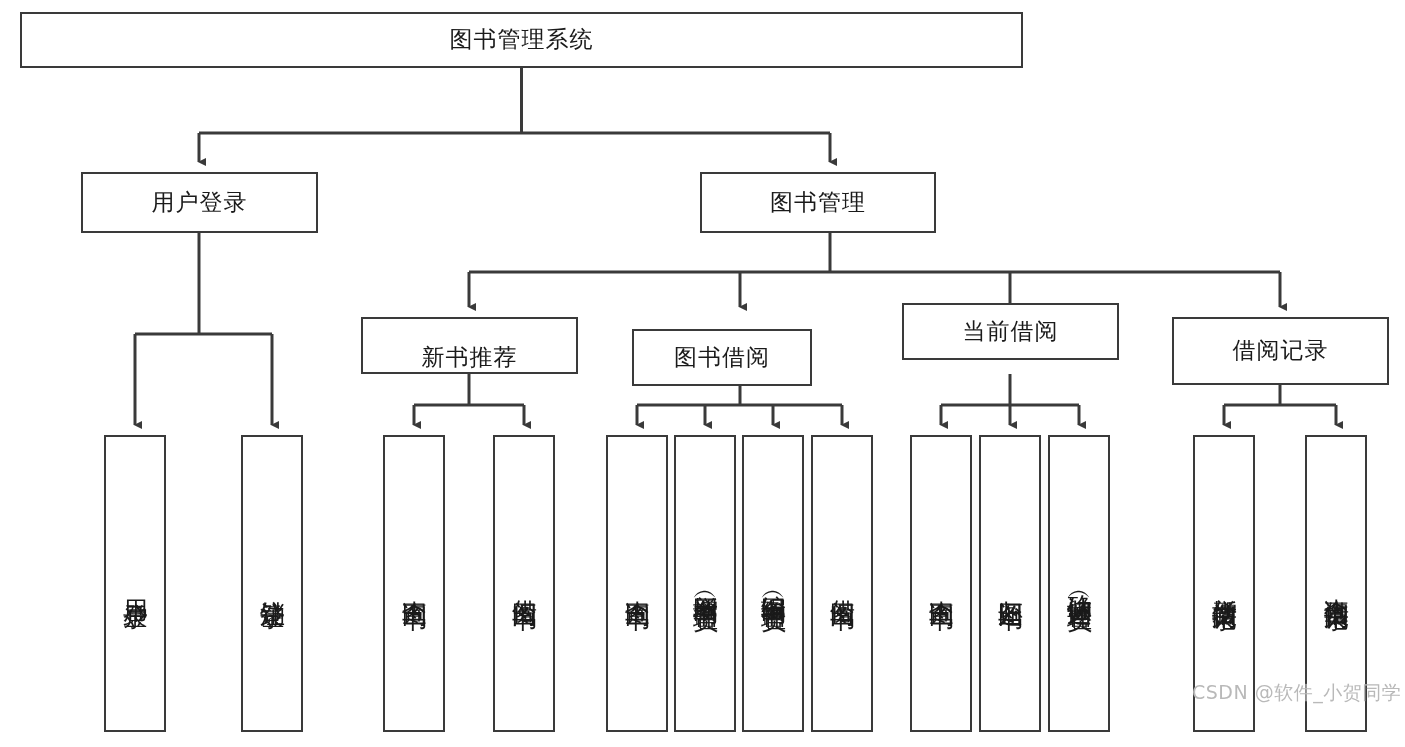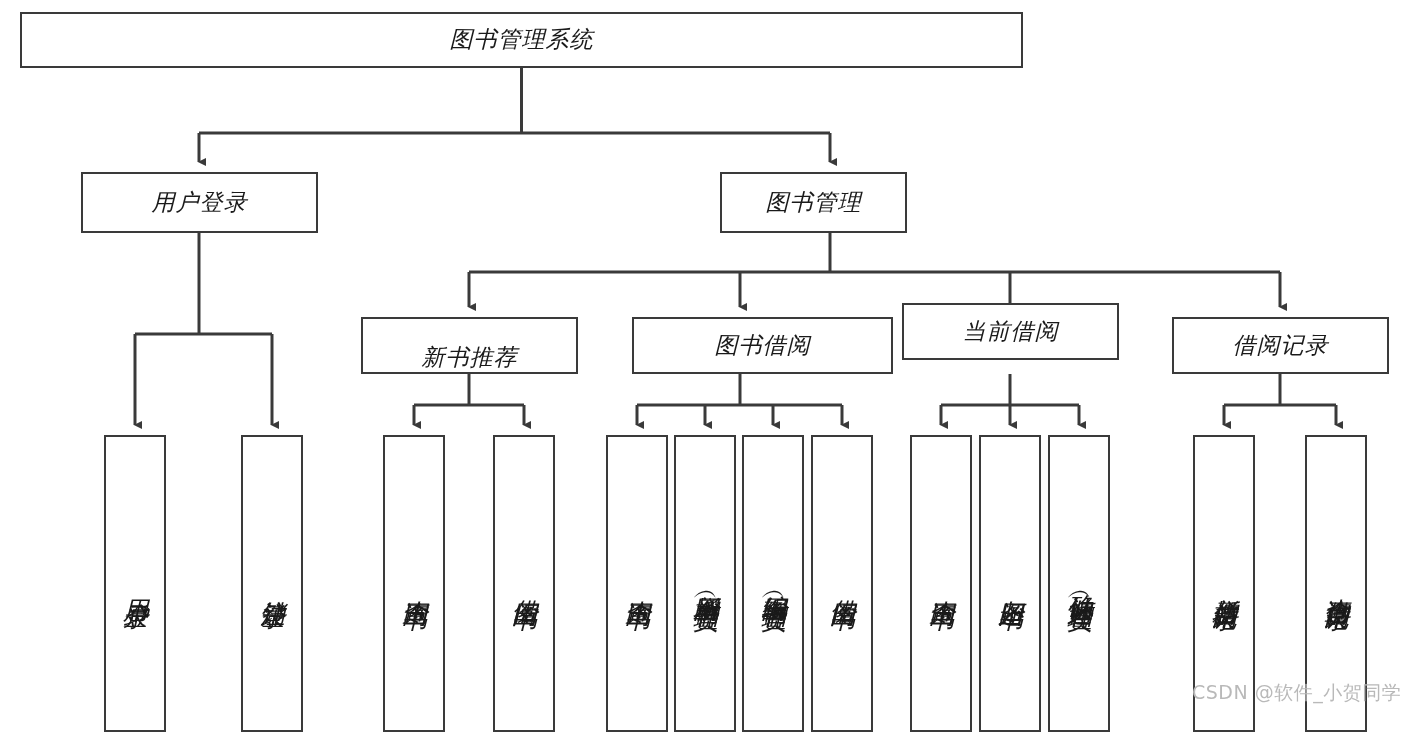--- a/index.html
+++ b/index.html
@@ -28,21 +28,20 @@
   }
   .node {
     position: absolute;
     box-sizing: border-box;
     background: #ffffff;
     border: 2px solid #3a3a3a;
     display: flex;
     align-items: center;
     justify-content: center;
     color: #1a1a1a;
-    font-style: italic;
   }
   .node.horizontal {
     font-size: 23px;
     letter-spacing: 1px;
     line-height: 1.2;
   }
   .node.vertical {
     writing-mode: vertical-rl;
     text-orientation: upright;
     font-size: 25px;
@@ -124,34 +123,34 @@
     </g>
   </svg>
 
   <div class="node horizontal" style="left:20px; top:12px; width:1003px; height:56px;">
     <span class="label">图书管理系统</span>
   </div>
 
   <div class="node horizontal" style="left:81px; top:172px; width:237px; height:61px;">
     <span class="label">用户登录</span>
   </div>
-  <div class="node horizontal" style="left:720px; top:172px; width:187px; height:61px;">
+  <div class="node horizontal" style="left:700px; top:172px; width:236px; height:61px;">
     <span class="label">图书管理</span>
   </div>
 
   <div class="node horizontal" style="left:361px; top:317px; width:217px; height:57px;align-items:flex-end;">
     <span class="label">新书推荐</span>
   </div>
-  <div class="node horizontal" style="left:632px; top:317px; width:261px; height:57px;">
+  <div class="node horizontal" style="left:632px; top:329px; width:180px; height:57px;">
     <span class="label">图书借阅</span>
   </div>
   <div class="node horizontal" style="left:902px; top:303px; width:217px; height:57px;">
     <span class="label">当前借阅</span>
   </div>
-  <div class="node horizontal" style="left:1172px; top:317px; width:217px; height:57px;">
+  <div class="node horizontal" style="left:1172px; top:317px; width:217px; height:68px;">
     <span class="label">借阅记录</span>
   </div>
 
   <div class="node vertical" style="left:104px; top:435px; width:62px; height:297px;">
     <span class="label">用户登录</span>
   </div>
   <div class="node vertical" style="left:241px; top:435px; width:62px; height:297px;">
     <span class="label">注销登录</span>
   </div>
 

